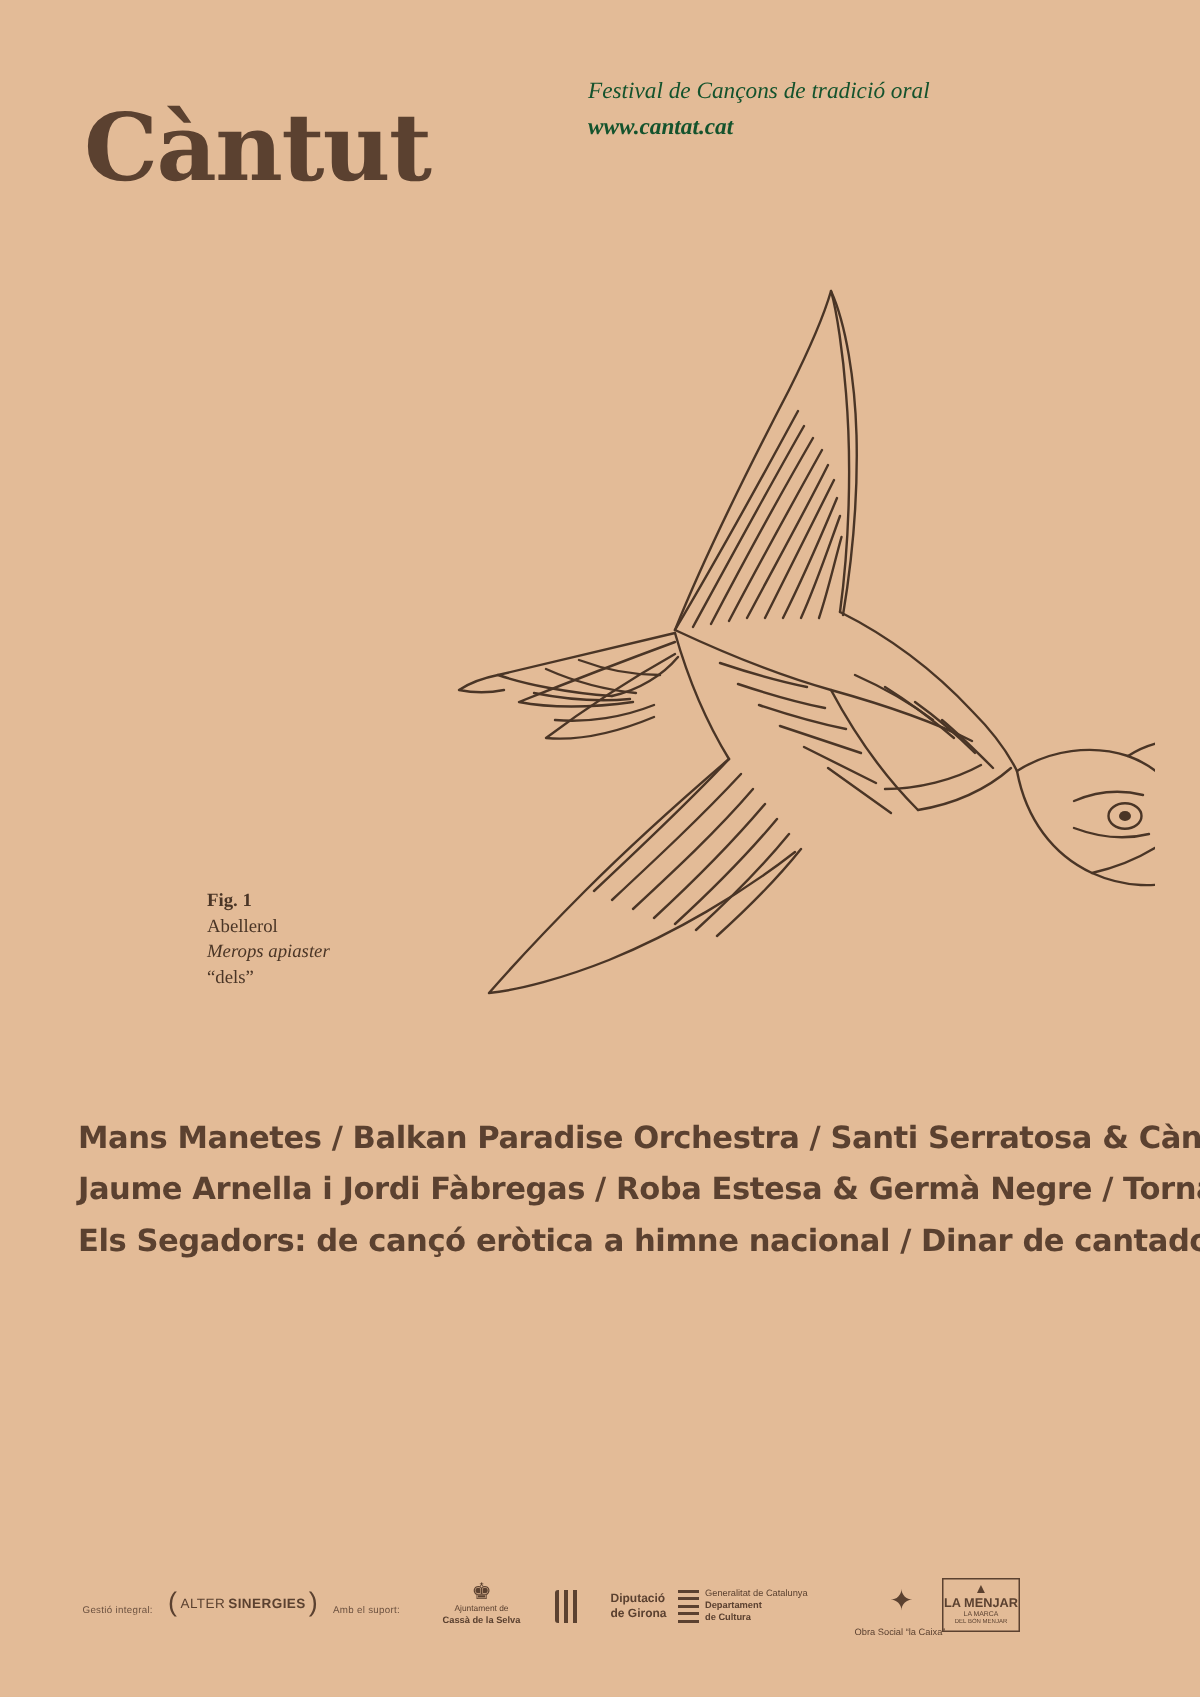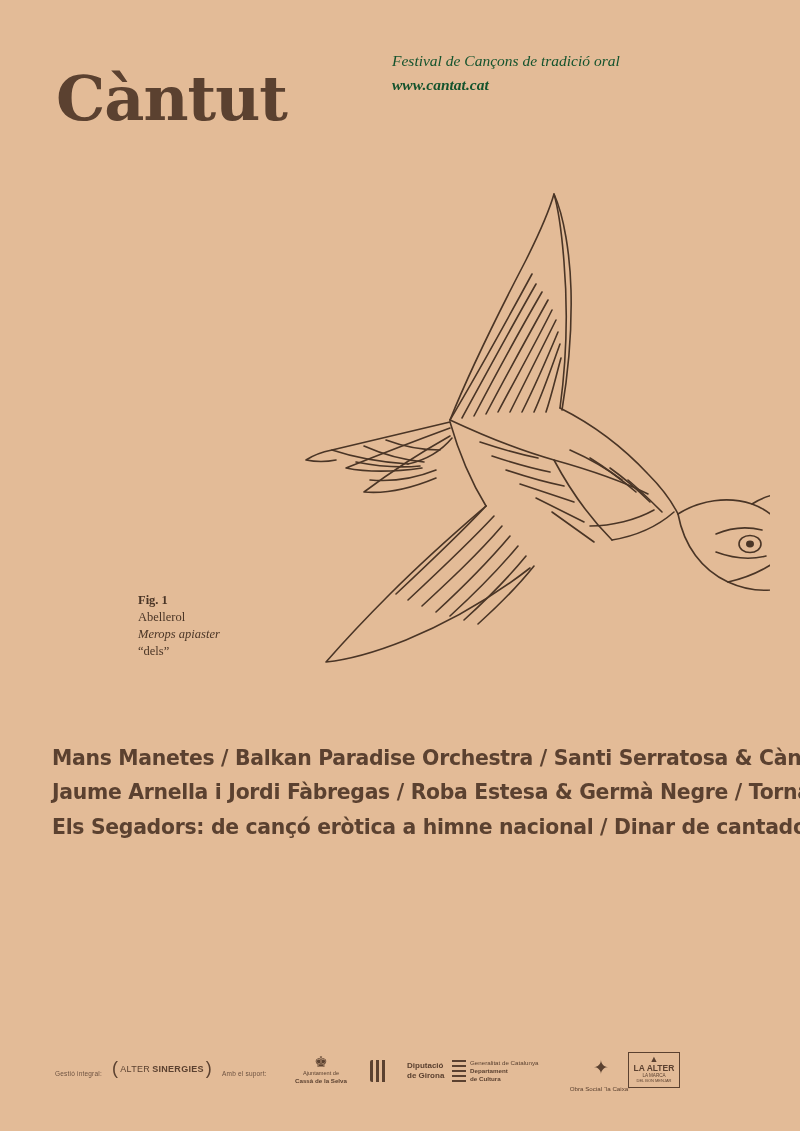--- a/index.html
+++ b/index.html
@@ -372,19 +372,19 @@
       </span>
     </div>
 
     <div class="logo logo-lacaixa">
       <span class="star">✦</span>
       <span class="txt">Obra Social “la Caixa”</span>
     </div>
 
     <div class="logo logo-laselva">
       <span class="pine">▲</span>
-      <div class="n1">LA ALTER</div>
+      <div class="n1">LA MENJAR</div>
       <div class="n2">LA MARCA</div>
       <div class="n3">DEL BON MENJAR</div>
     </div>
 
   </div>
 </div>
 
 </body></html>

